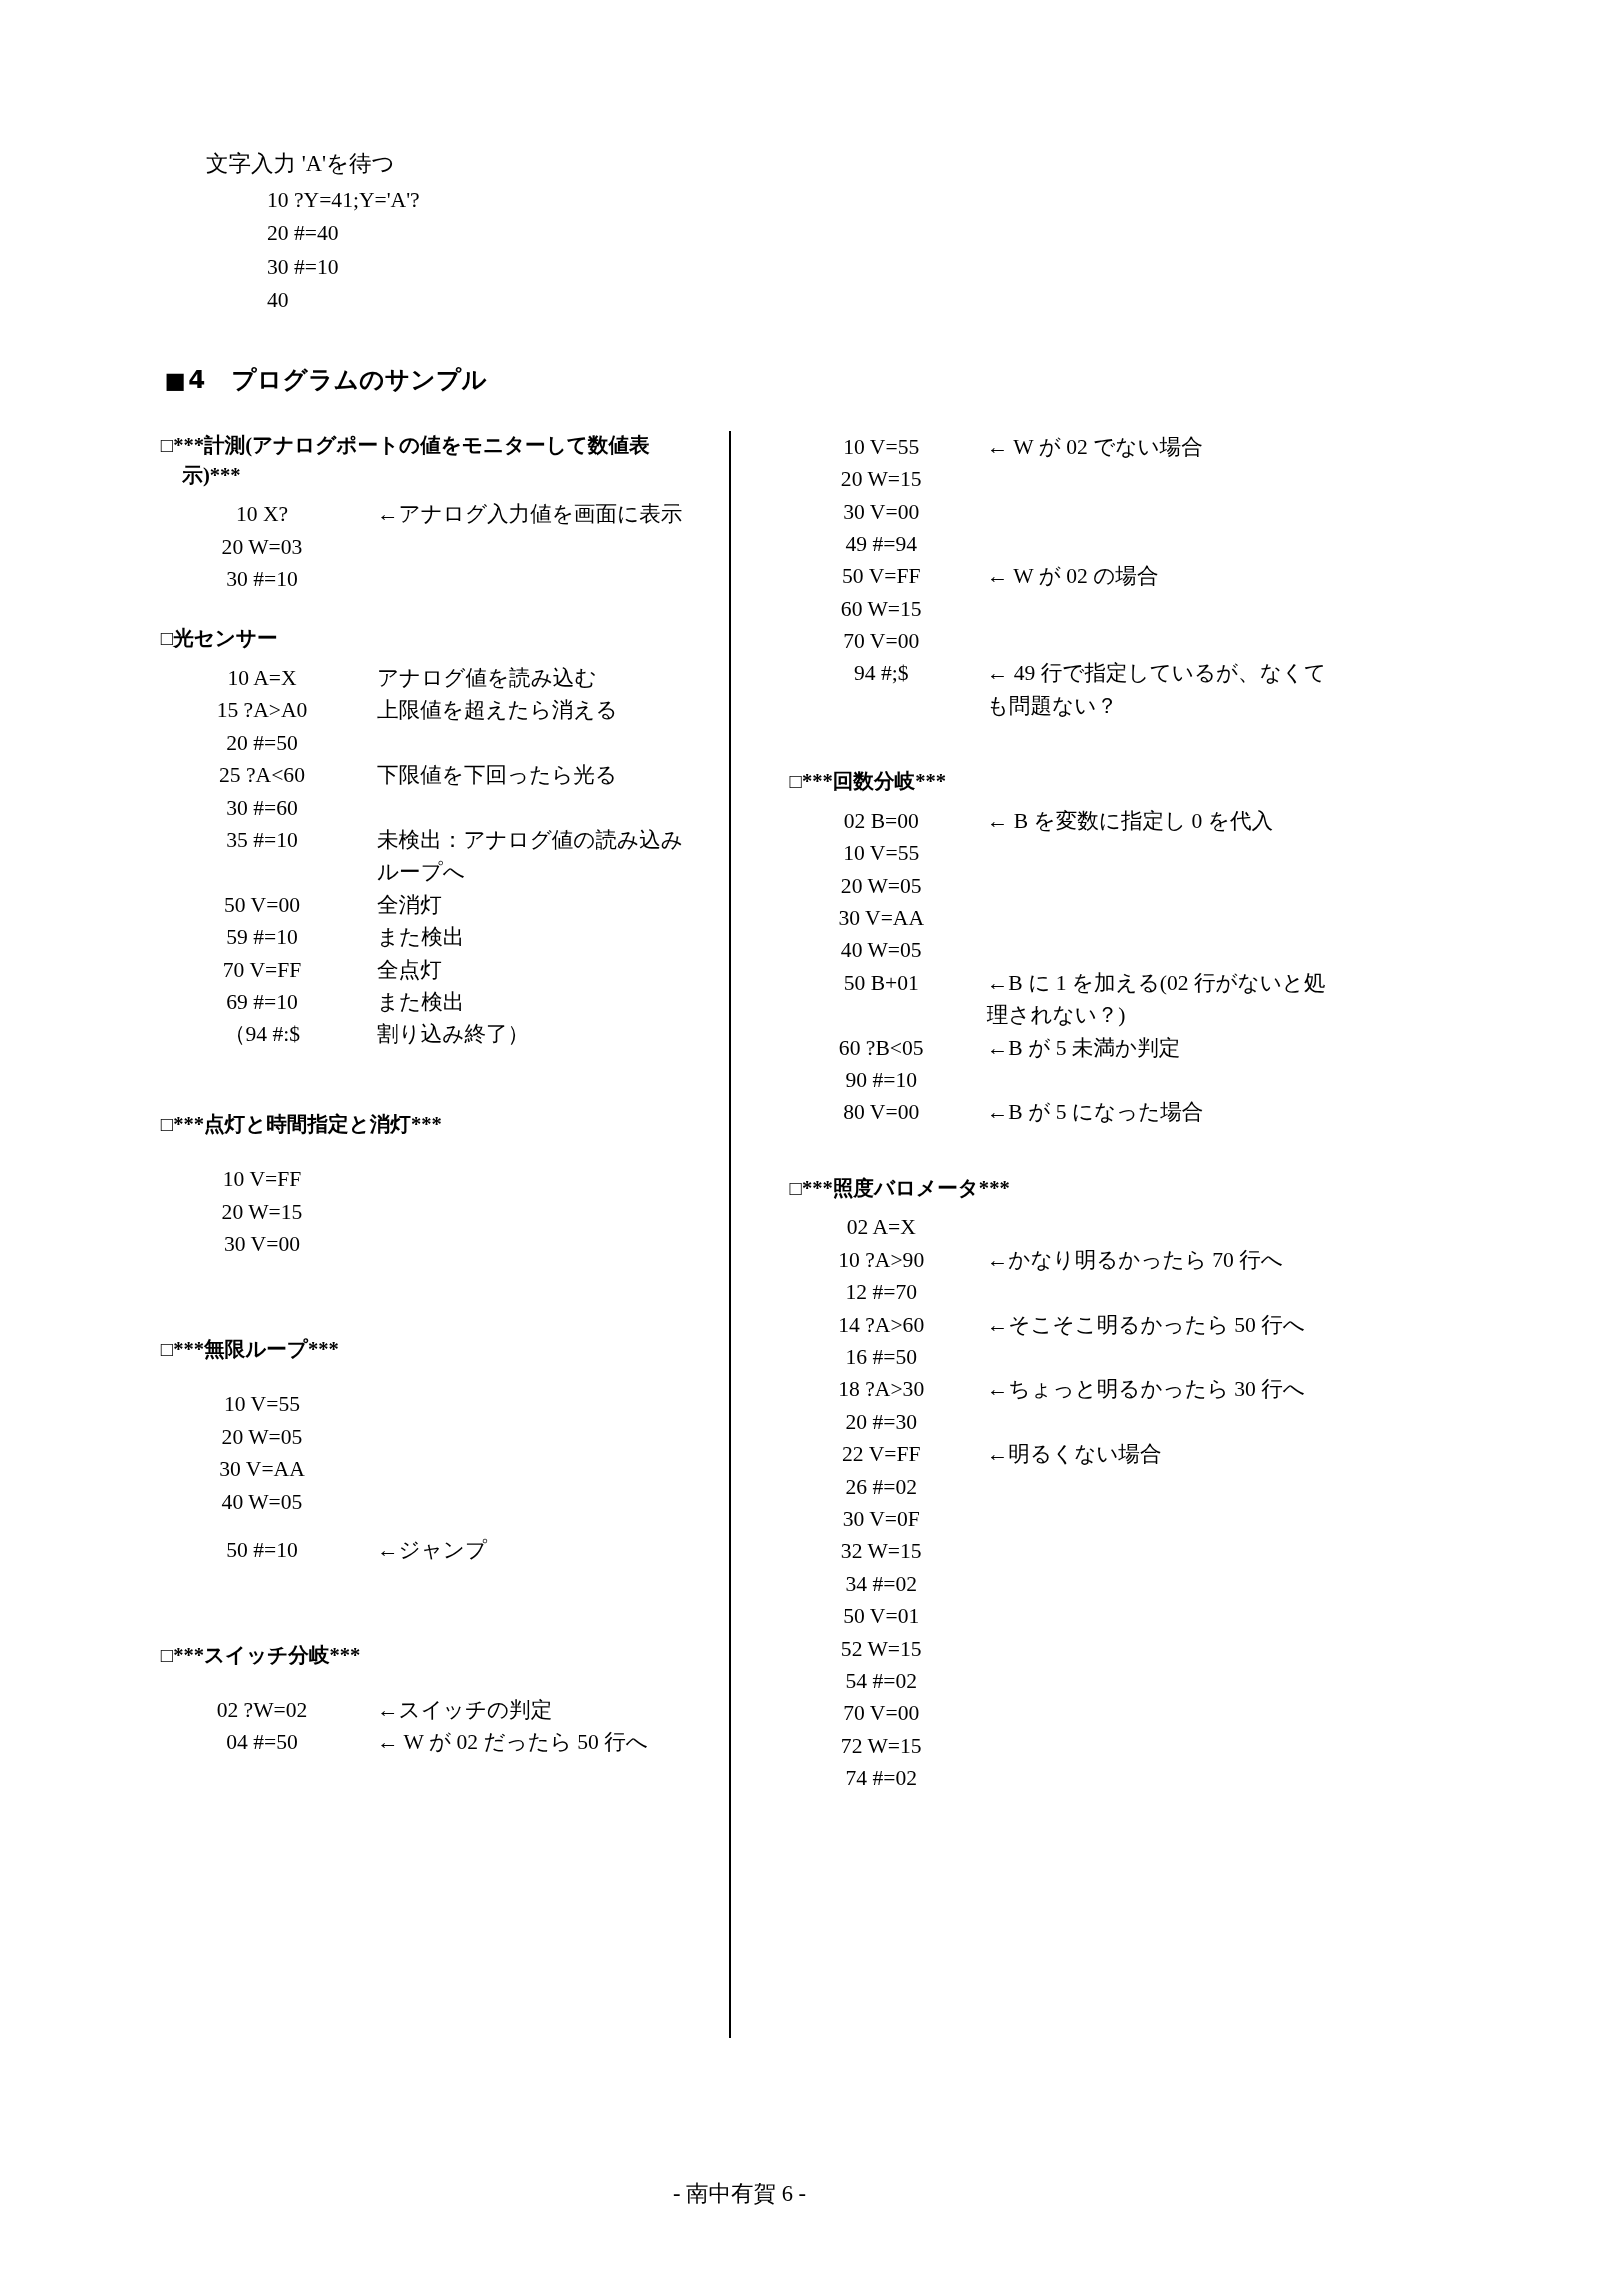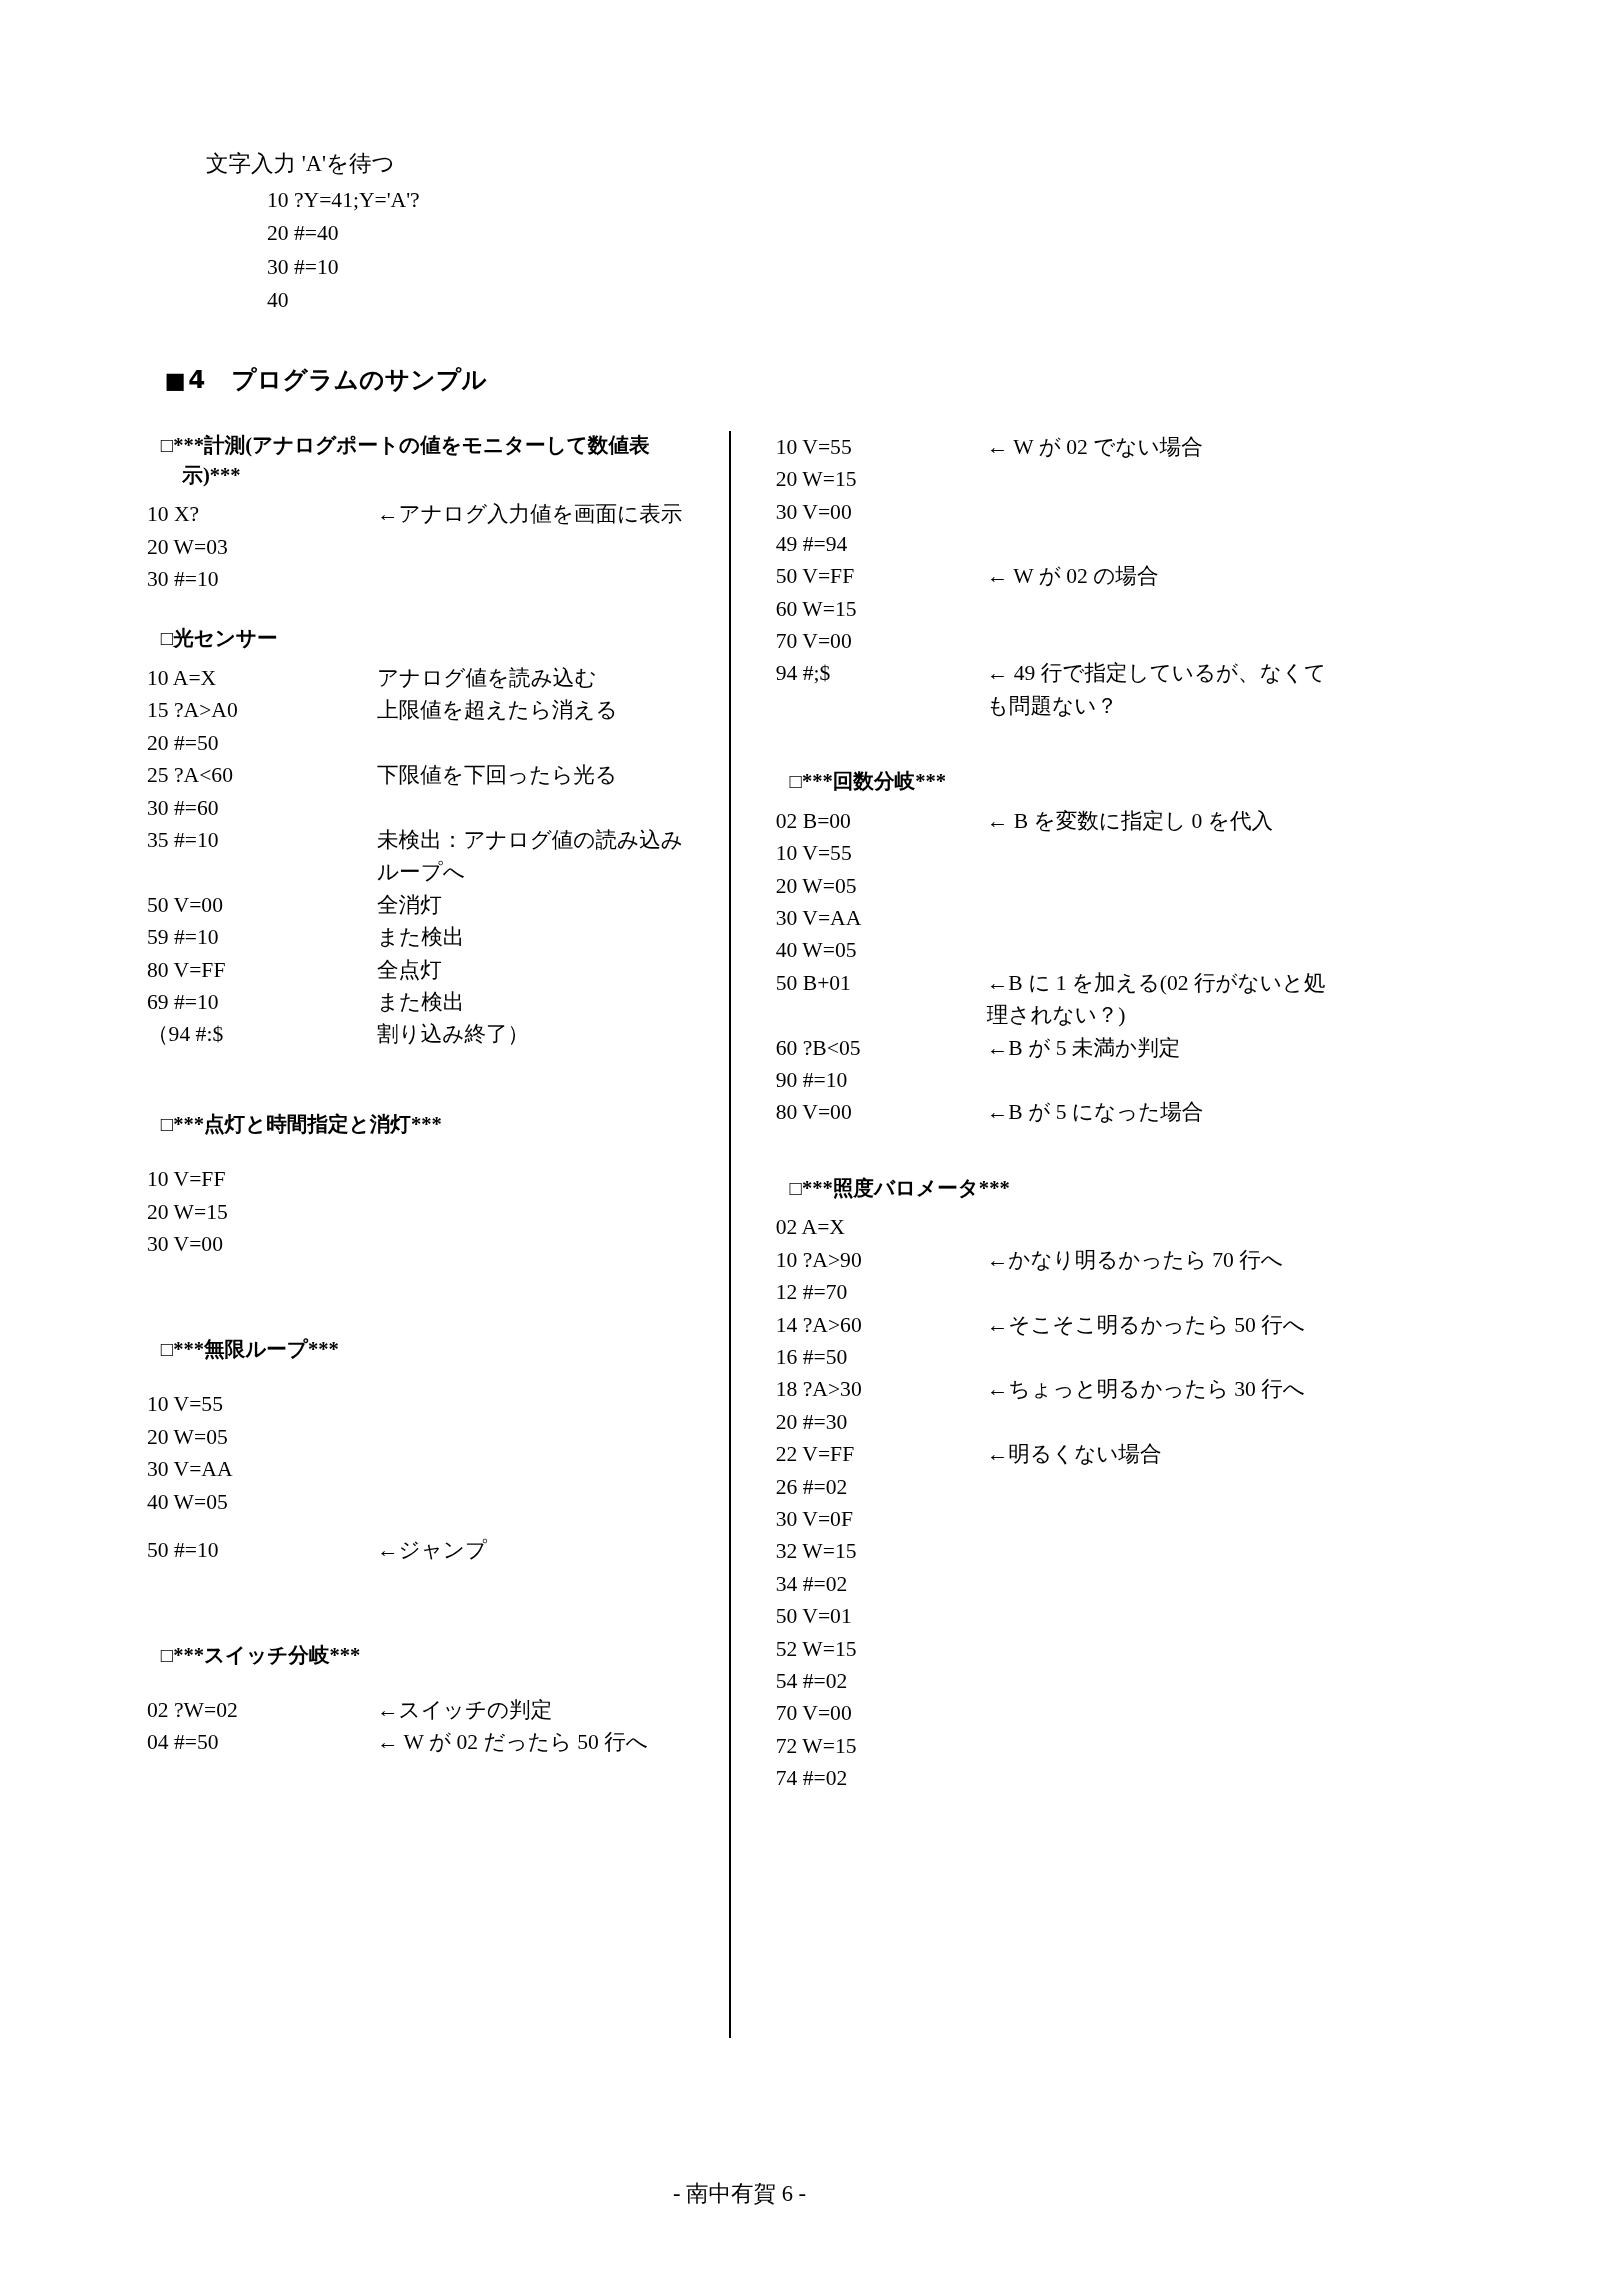--- a/index.html
+++ b/index.html
@@ -90,20 +90,21 @@
   .code-row {
     display: flex;
     font-size: 21.6px;
     line-height: 1.5;
     align-items: flex-start;
   }
   .code-row .lhs {
     width: 230px;
     flex: 0 0 230px;
     white-space: pre;
+    text-align: center;
   }
   .code-row .lhs.narrow {
     width: 211px;
     flex: 0 0 211px;
   }
   .code-row .rhs {
     flex: 1 1 auto;
     white-space: normal;
   }
   .gap-s { height: 15.7px; }
@@ -192,21 +193,21 @@
         </div>
         <div class="code-row">
           <span class="lhs">50 V=00</span>
           <span class="rhs">全消灯</span>
         </div>
         <div class="code-row">
           <span class="lhs">59 #=10</span>
           <span class="rhs">また検出</span>
         </div>
         <div class="code-row">
-          <span class="lhs">80 V=FF</span>
+          <span class="lhs">70 V=FF</span>
           <span class="rhs">全点灯</span>
         </div>
         <div class="code-row">
           <span class="lhs">69 #=10</span>
           <span class="rhs">また検出</span>
         </div>
         <div class="code-row">
           <span class="lhs">（94 #:$</span>
           <span class="rhs">割り込み終了）</span>
         </div>

